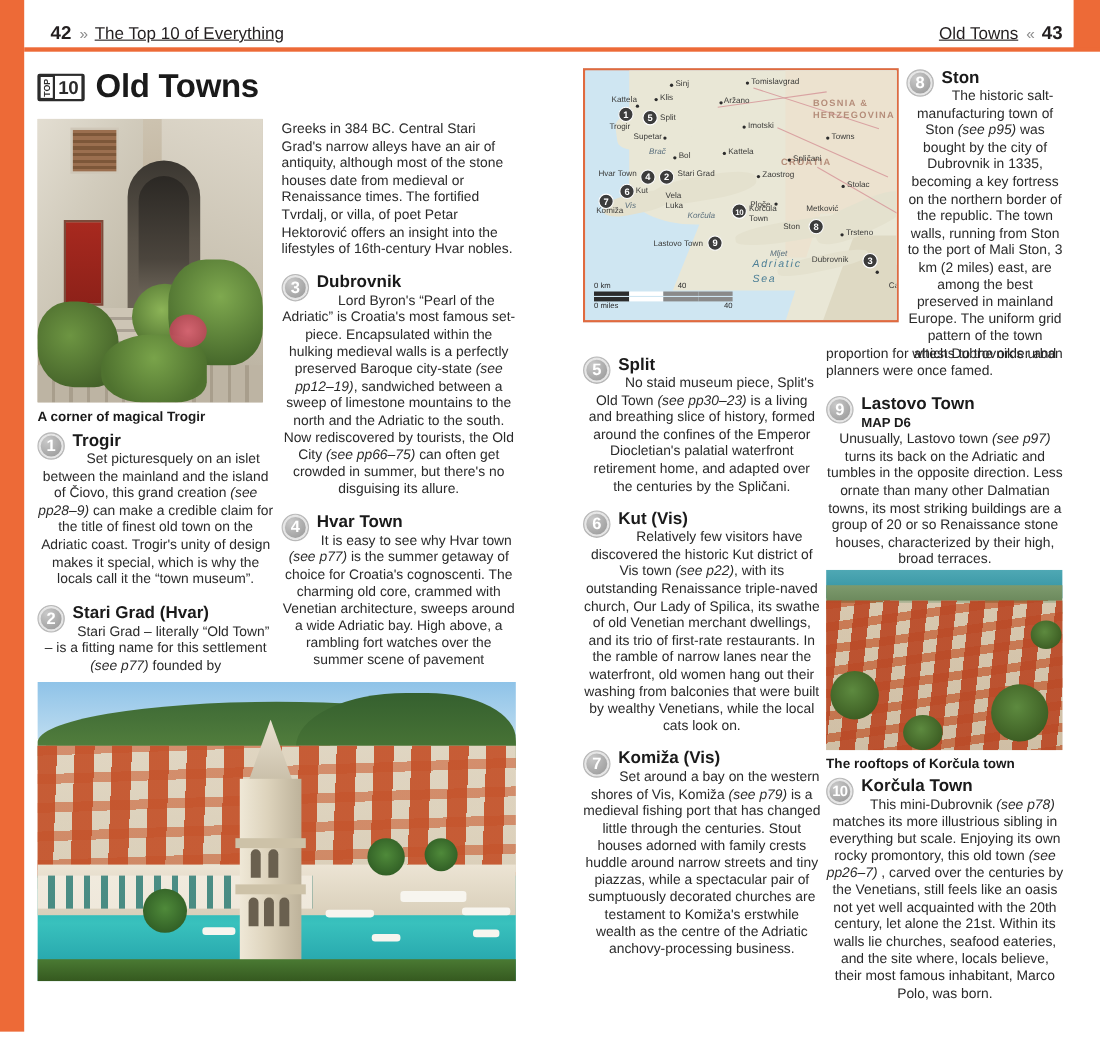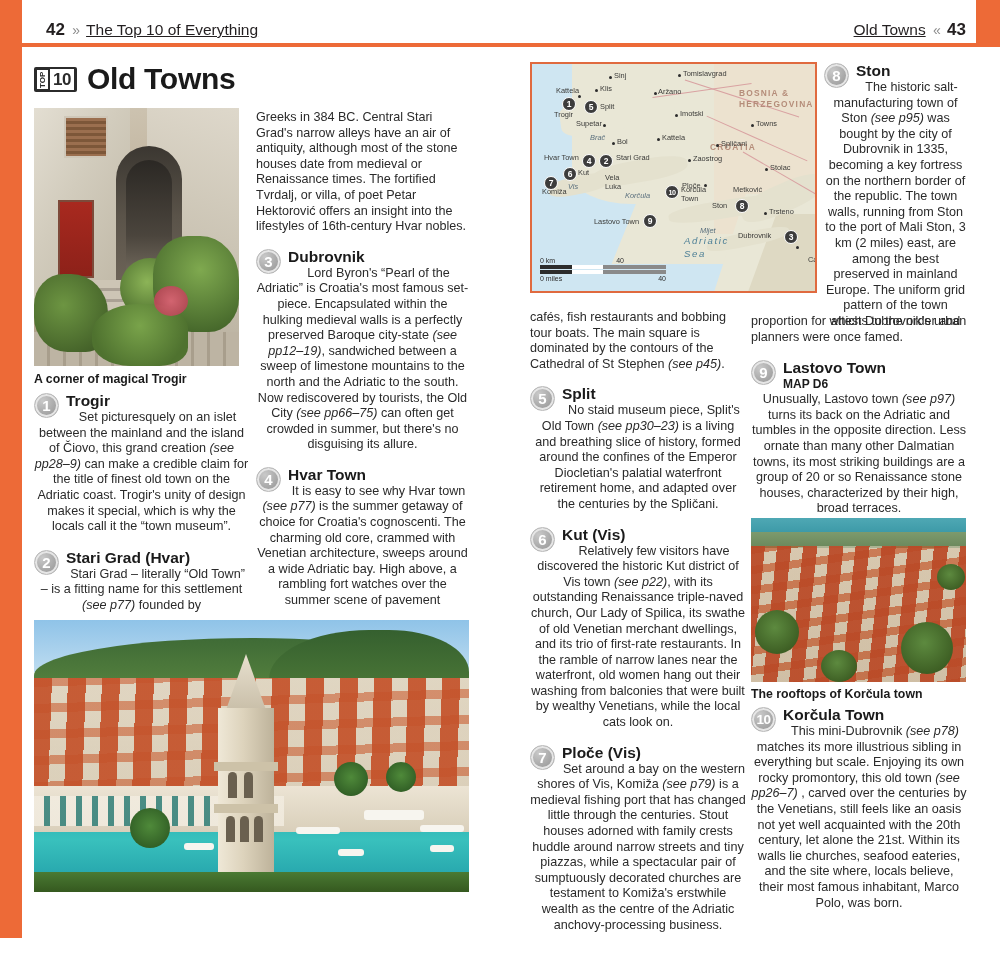--- a/index.html
+++ b/index.html
@@ -423,37 +423,36 @@
           <i style="background:#8a8a8a;"></i>
         </div>
       <div class="t">
           <b>0 miles</b>
           <b>40</b>
         </div>
     </div>
   </div>
 
   <div class="col" style="left:530px; top:310px; width:216px;">
-    <p class="body">cafés, fish restaurants and bobbing tour boats. The main square is dominated by the contours of the Cathedral of St Stephen <i>(see p45)</i>.</p>
 
     <div class="entry" style="margin-top:13px;">
       <span class="disc">5</span>
       <h3>Split</h3>
       <p class="body"><span class="firstline">No staid museum piece,</span> <span>Split's Old Town <i>(see pp30–23)</i> is a living and breathing slice of history, formed around the confines of the Emperor Diocletian's palatial waterfront retirement home, and adapted over the centuries by the Spličani.</span></p>
     </div>
 
     <div class="entry" style="margin-top:13px;">
       <span class="disc">6</span>
       <h3>Kut (Vis)</h3>
       <p class="body"><span class="firstline">Relatively few visitors have</span> <span>discovered the historic Kut district of Vis town <i>(see p22)</i>, with its outstanding Renaissance triple-naved church, Our Lady of Spilica, its swathe of old Venetian merchant dwellings, and its trio of first-rate restaurants. In the ramble of narrow lanes near the waterfront, old women hang out their washing from balconies that were built by wealthy Venetians, while the local cats look on.</span></p>
     </div>
 
     <div class="entry" style="margin-top:13px;">
       <span class="disc">7</span>
-      <h3>Ploče (Vis)</h3>
+      <h3>Komiža (Vis)</h3>
       <p class="body"><span class="firstline">Set around a bay on the</span> <span>western shores of Vis, Komiža <i>(see p79)</i> is a medieval fishing port that has changed little through the centuries. Stout houses adorned with family crests huddle around narrow streets and tiny piazzas, while a spectacular pair of sumptuously decorated churches are testament to Komiža's erstwhile wealth as the centre of the Adriatic anchovy-processing business.</span></p>
     </div>
   </div>
 
   <div class="col" style="left:824px; top:62px; width:143px;">
     <div class="entry">
       <span class="disc">8</span>
       <h3>Ston</h3>
       <p class="body"><span class="firstline">The historic salt-</span> <span>manufacturing town of Ston <i>(see p95)</i> was bought by the city of Dubrovnik in 1335, becoming a key fortress on the northern border of the republic. The town walls, running from Ston to the port of Mali Ston, 3 km (2 miles) east, are among the best preserved in mainland Europe. The uniform grid pattern of the town attests to the order and</span></p>
     </div>

